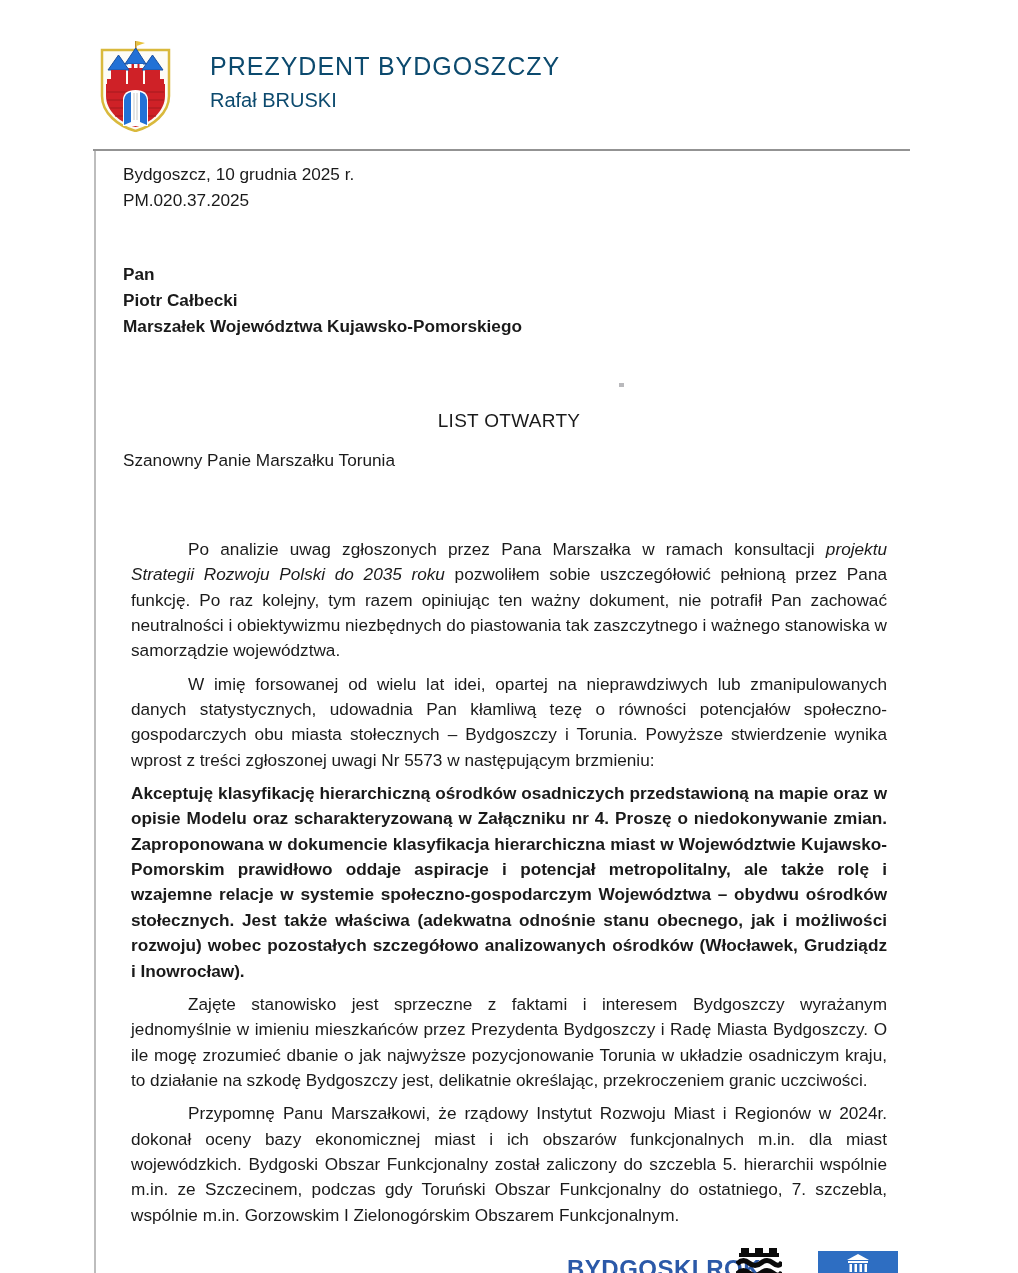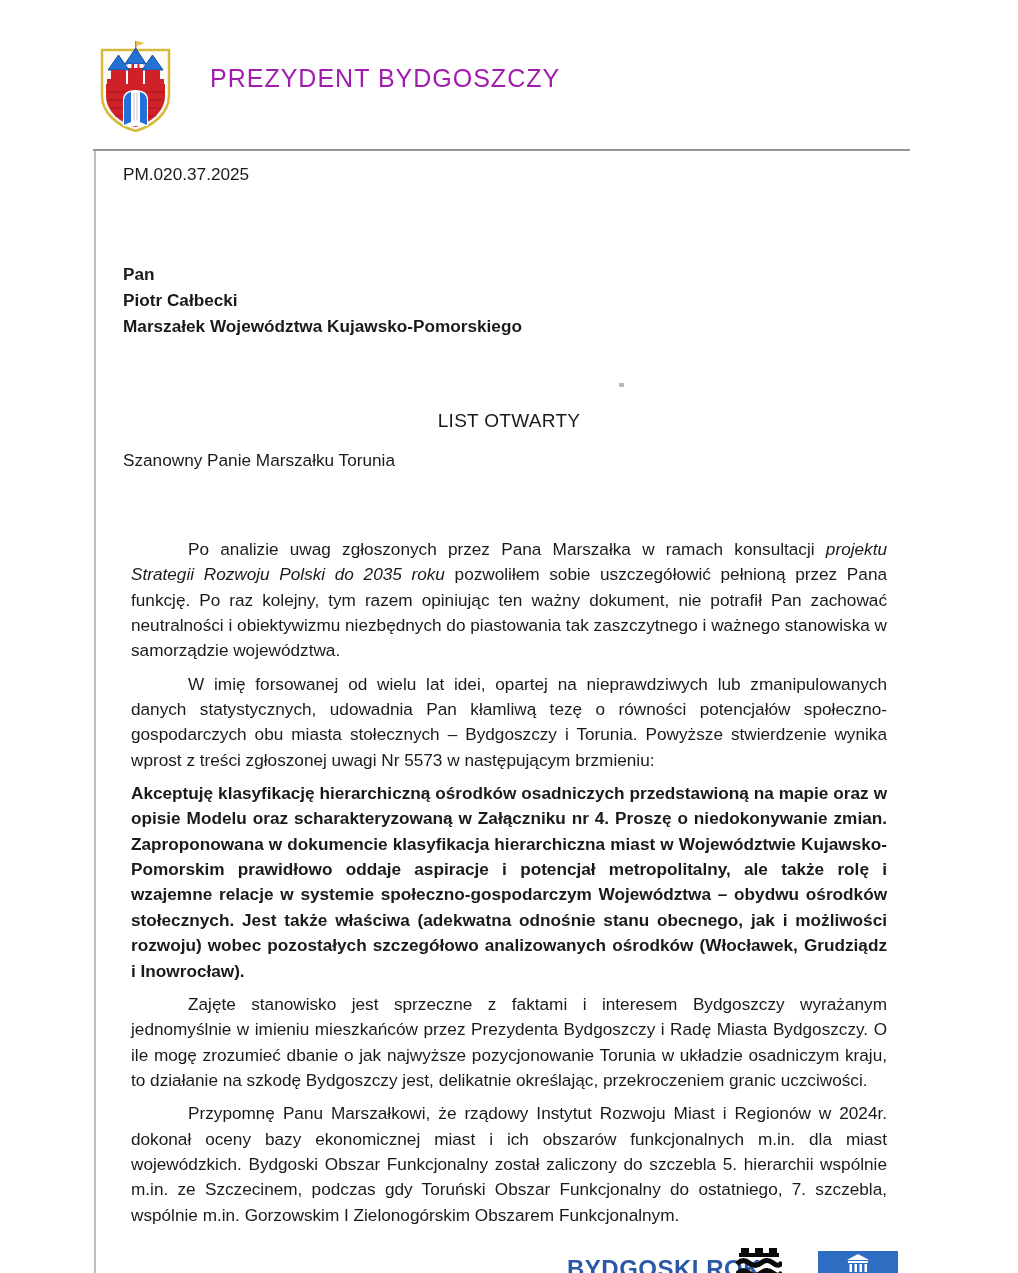--- a/index.html
+++ b/index.html
@@ -6,21 +6,21 @@
   .page{
     position:relative;
     width:1018px;height:1273px;
     background:#ffffff;
     overflow:hidden;
     font-family:"Liberation Sans",sans-serif;
     color:#1a1a1a;
   }
   
   .crest{position:absolute;left:98px;top:40px;width:75px;height:92px;}
-  .header-text{position:absolute;left:210px;top:64px;color:#a21caf;}
+  .header-text{position:absolute;left:210px;top:52px;color:#0c4a6e;}
   .header-title{font-size:25px;letter-spacing:1px;font-weight:400;}
   .header-name{font-size:20px;margin-top:8px;font-weight:400;}
   .rule-h{position:absolute;left:93px;top:149px;width:817px;height:2px;background:#6f6f6f;opacity:.75;}
   .rule-v{position:absolute;left:94px;top:151px;width:2px;height:1122px;background:#9a9a9a;opacity:.65;}
   .speck{position:absolute;left:619px;top:383px;width:5px;height:4px;background:#b9b9bc;}
   
   .block{position:absolute;left:123px;width:772px;font-size:17.2px;line-height:26px;}
   .date-block{top:161px;}
   .recipient{top:261px;font-weight:bold;}
   .title-block{top:408px;text-align:center;font-size:19px;letter-spacing:.3px;}
@@ -71,27 +71,29 @@
     <path d="M9,52 H66 M9,60 H66 M12,68 H63 M17,76 H58" stroke="#a31a1f" stroke-width="1" fill="none"></path>
 
     <path d="M25,86 V60 Q25,50 37.5,50 Q50,50 50,60 V86 Z" fill="#ffffff"></path>
     <path d="M26,85 V60 Q27,53 33,52 L33,82 Z" fill="#2271d6"></path>
     <path d="M49,85 V60 Q48,53 42,52 L42,82 Z" fill="#2271d6"></path>
     <path d="M36,53 V80 M39,53 V80" stroke="#c9c9c9" stroke-width="1" fill="none"></path>
   </svg>
 
   <div class="header-text">
     <div class="header-title">PREZYDENT BYDGOSZCZY</div>
+    <div class="header-name">Rafał BRUSKI</div>
   </div>
 
   <div class="rule-h"></div>
   <div class="rule-v"></div>
   <div class="speck"></div>
 
   <div class="block date-block">
+    <div>Bydgoszcz, 10 grudnia 2025 r.</div>
     <div>PM.020.37.2025</div>
   </div>
 
   <div class="block recipient">
     <div>Pan</div>
     <div>Piotr Całbecki</div>
     <div>Marszałek Województwa Kujawsko-Pomorskiego</div>
   </div>
 
   <div class="block title-block">LIST OTWARTY</div>

